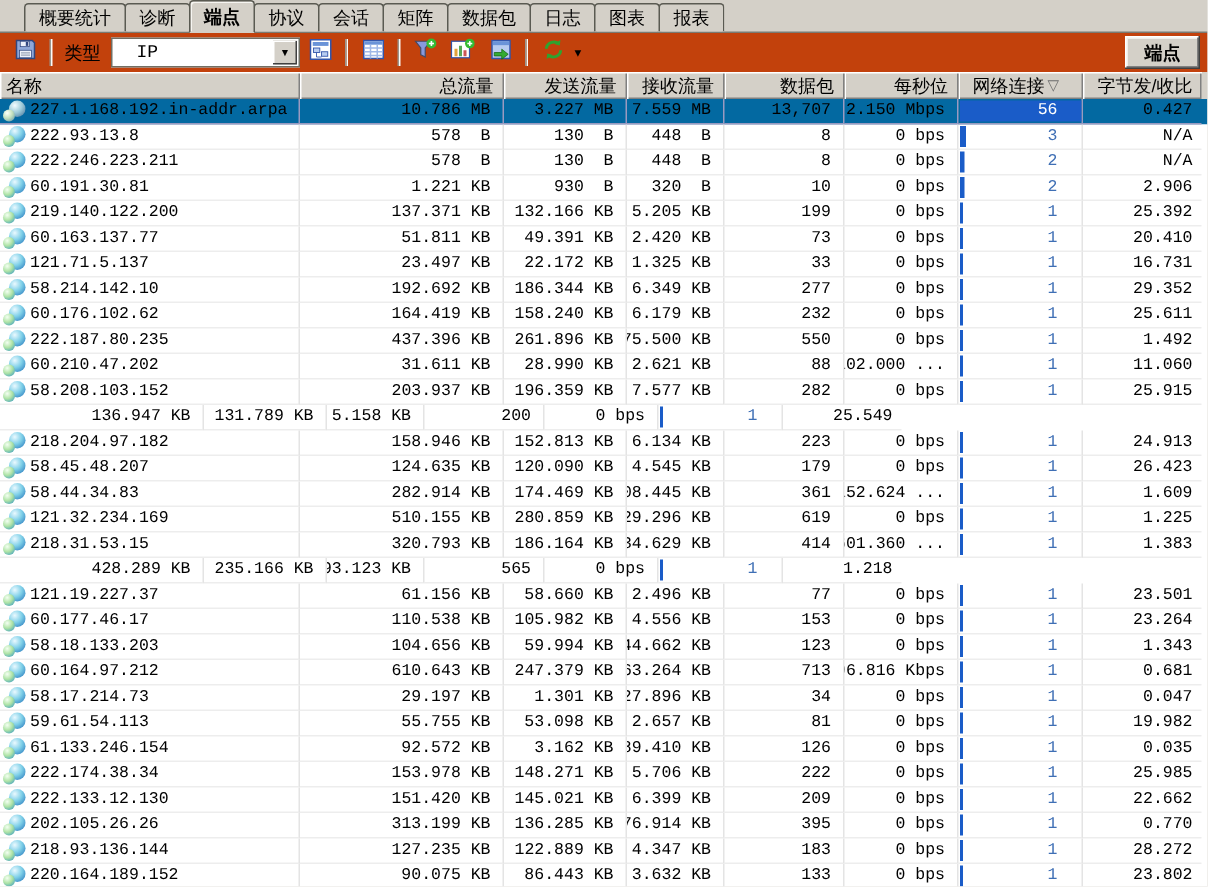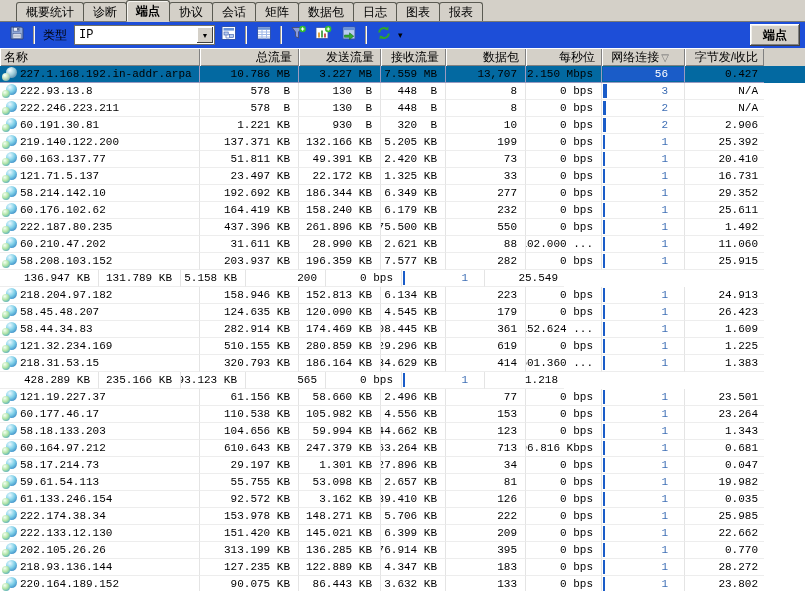--- a/index.html
+++ b/index.html
@@ -8,25 +8,25 @@
 
   
   .tabbar { height:22px; display:flex; align-items:flex-end; padding-left:16px; border-bottom:1px solid #7A7A72; background:#D4D0C8; }
   .tab { height:19px; display:flex; align-items:center; padding:0 9px; font-size:12px;
          border:1px solid #5A5A52; border-bottom:none; border-radius:3px 3px 0 0; margin-right:-1px;
          background:#D4D0C8; white-space:nowrap; cursor:default; }
   .tab.active { font-weight:bold; height:22px; margin-bottom:-1px; border-bottom:1px solid #D4D0C8;
                 z-index:2; box-shadow:inset 1px 1px 0 #F6F5F1; position:relative; }
 
   
-  .toolbar { height:26px; display:flex; align-items:center; gap:2px; padding:0 5px; background:#1d4ed8; }
+  .toolbar { height:26px; display:flex; align-items:center; gap:2px; padding:0 5px; background:#c2410c; }
   .tbtn { width:23px; height:21px; display:flex; align-items:center; justify-content:center; border:1px solid transparent; }
   .sep { width:2px; height:18px; border-left:1px solid #9A968E; border-right:1px solid #FCFBF8; margin:0 3px; }
   .type-label { font-size:12px; margin:0 5px 0 3px; }
-  .combo { width:141px; height:20px; background:#FFF; border:1px solid #716F64; display:flex; align-items:center; }
+  .combo { width:126px; height:20px; background:#FFF; border:1px solid #716F64; display:flex; align-items:center;padding-left:12px; }
   .combo-text { flex:1; font:12px "Liberation Mono","DejaVu Sans Mono",monospace; padding-left:4px; }
   .combo-arrow { width:16px; height:16px; background:#D4D0C8; margin-right:1px;
                  box-shadow:inset -1px -1px 0 #404040, inset 1px 1px 0 #FFF;
                  display:flex; align-items:center; justify-content:center; font-size:7px; color:#000; }
   .caret { font-size:9px; color:#000; margin-left:1px; }
   .endpoint-btn { margin-left:auto; height:22px; padding:0 13px; font-size:12px; font-weight:bold;
                   display:flex; align-items:center; background:#D4D0C8;
                   box-shadow:inset -1px -1px 0 #404040, inset 1px 1px 0 #FFF, inset -2px -2px 0 #808080, inset 2px 2px 0 #F0EFEA; }
 
   
@@ -37,21 +37,21 @@
   .sort { font-size:10px; color:#6E6E6E; margin-left:2px; }
 
   .tbody { height:525px; overflow:hidden; background:#FFF; }
   .row { display:flex; height:17px; background:#FFF; }
   .row.selected { background:#0369a1; }
   .cell { border-right:1px solid #E4E4E4; border-bottom:1px solid #EDEDED; height:17px;
           display:flex; align-items:center; justify-content:flex-end; padding-right:8px;
           font:11px "Liberation Mono","DejaVu Sans Mono",monospace; white-space:pre; overflow:hidden; }
   .row.selected .cell { border-right-color:#9A9AC0; border-bottom-color:#9A9AC0; }
   .c0 { width:200px; justify-content:flex-start; padding:0 2px; }
-  .c1 { width:99px; }
+  .c1 { width:136px; }
   .c2 { width:82px; }
   .c3 { width:65px; }
   .c4 { width:80px; }
   .c5 { width:76px; }
   .c6 { width:83px; position:relative; padding-right:16px; }
   .c7 { width:79px; padding-right:6px; border-right:none; }
 
   .ep-icon { width:15px; height:14px; position:relative; margin-right:3px; flex:none; }
   .ep-icon::before { content:""; position:absolute; right:0; top:0; width:11px; height:11px; border-radius:50%;
                      background:radial-gradient(circle at 35% 30%, #EAF9FF, #7FD0E8 45%, #2E7FC0 90%); }

